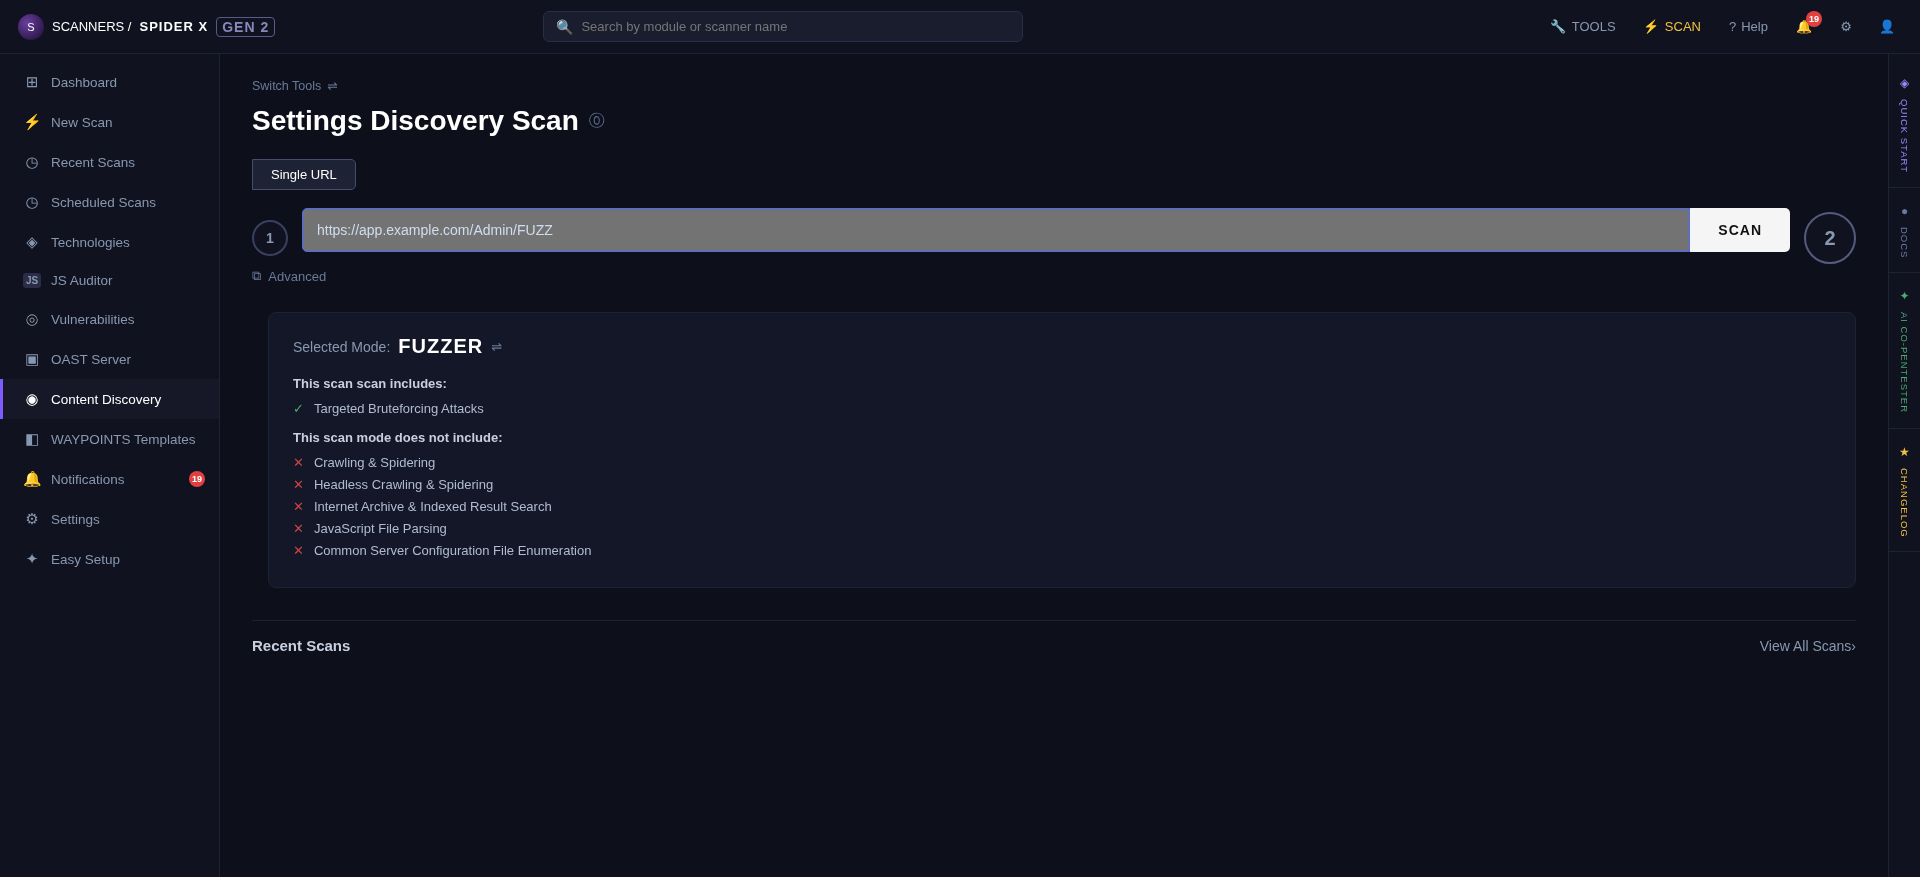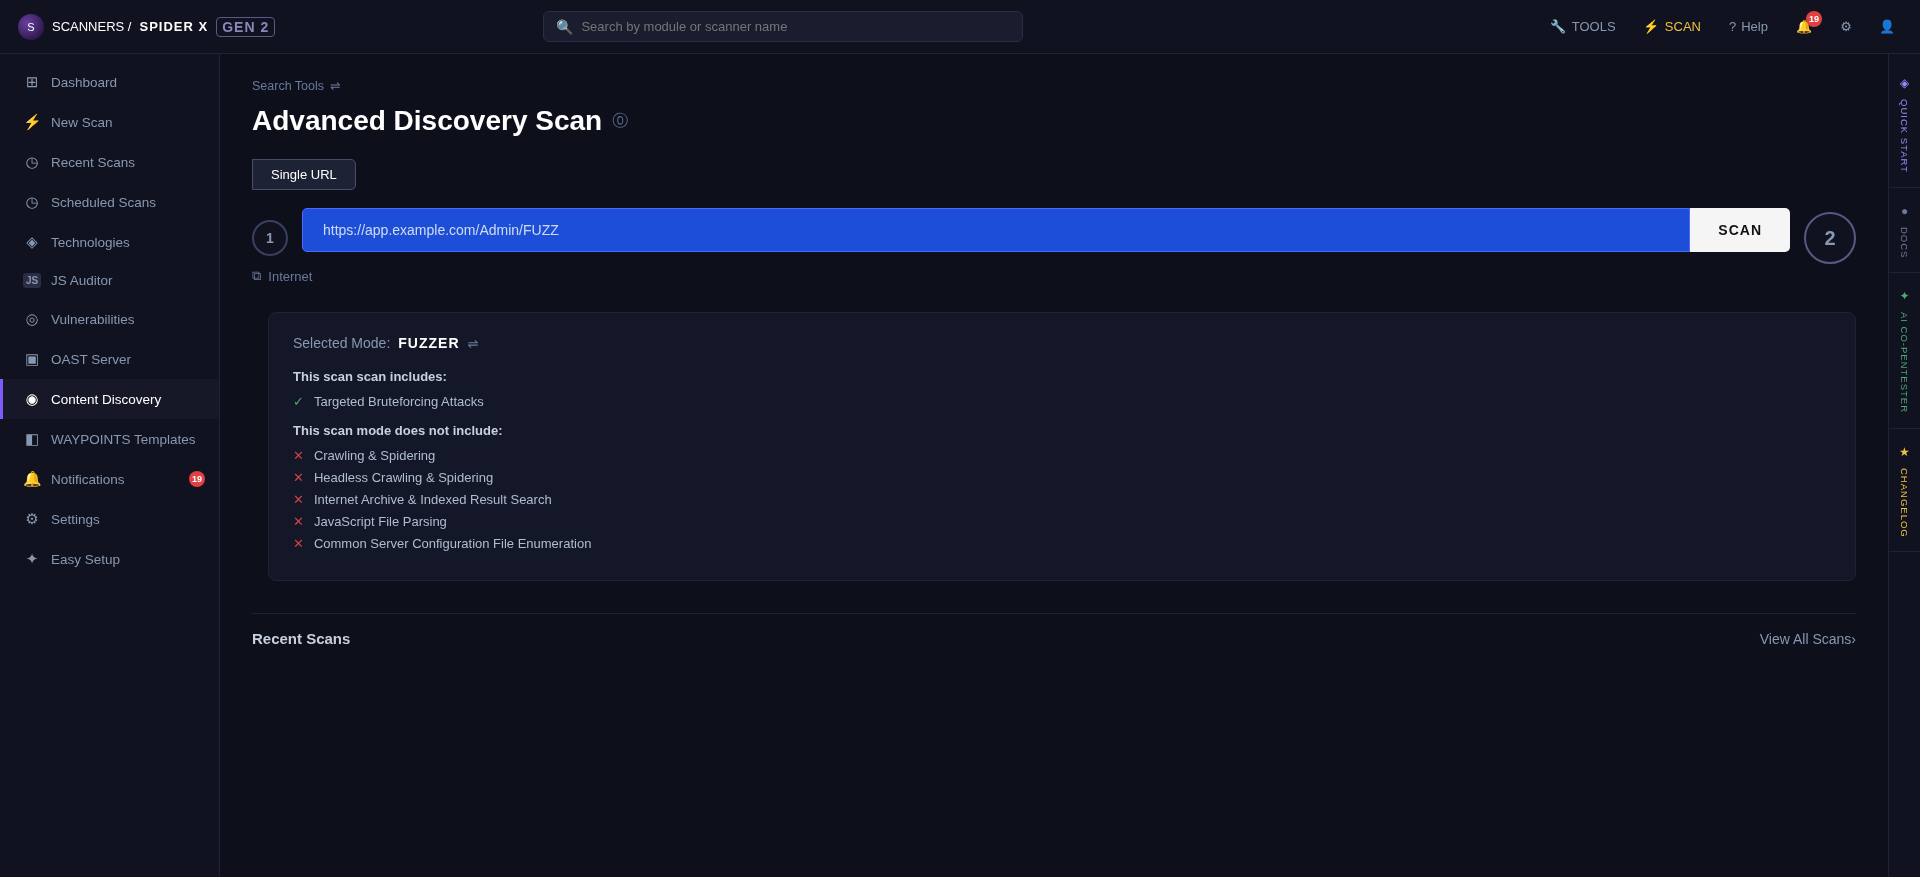--- a/index.html
+++ b/index.html
@@ -248,26 +248,26 @@
     
     .url-input-row {
       display: flex;
       align-items: stretch;
       gap: 0;
       position: relative;
       margin-bottom: 16px;
     }
     .url-input {
       flex: 1;
-      background: #1d4ed8;
+      background: #737373;
       border: 1.5px solid #4a6aff;
       border-radius: 5px 0 0 5px;
       color: #d0ddf0;
       font-size: 14px;
-      padding: 13px 20px;
+      padding: 13px 14px;
       outline: none;
     }
     .scan-btn-main {
       background: #f5f5f5;
       color: #111;
       border: none;
       padding: 0 28px;
       font-size: 14px;
       font-weight: 700;
       border-radius: 0 5px 5px 0;
@@ -296,21 +296,21 @@
     }
     .mode-row {
       display: flex;
       align-items: center;
       gap: 8px;
       margin-bottom: 18px;
     }
     .mode-label { color: #8898b0; font-size: 14px; }
     .mode-value {
       color: #fff;
-      font-size: 14px;
+      font-size: 20px;
       font-weight: 700;
       letter-spacing: 1px;
     }
     .mode-switch-icon { color: #6a7a9a; font-size: 13px; cursor: pointer; }
     .includes-label {
       font-size: 13px;
       font-weight: 600;
       color: #c8d0e0;
       margin-bottom: 10px;
     }
@@ -489,26 +489,26 @@
 
     <div class="sidebar-item">
       <span class="icon">✦</span>
       <span>Easy Setup</span>
     </div>
   </aside>
 
   <main class="main">
 
     <div class="switch-tools">
-      <span>Search Tools</span>
+      <span>Switch Tools</span>
       <span>⇌</span>
     </div>
 
     <div class="page-title-row">
-      <h1 class="page-title">Advanced Discovery Scan</h1>
+      <h1 class="page-title">Settings Discovery Scan</h1>
       <span class="title-help" title="Help">⓪</span>
     </div>
 
     <div class="tab-bar">
       <button class="tab-btn active">Single URL</button>
     </div>
 
     <div style="display:flex;align-items:center;gap:14px;position:relative;">
 
       <div class="step-circle">
@@ -520,21 +520,21 @@
         <button class="scan-btn-main">SCAN</button>
       </div>
 
       <div class="step-circle large">
         <span>2</span>
       </div>
     </div>
 
     <div class="advanced-row">
       <span>⧉</span>
-      <span>Internet</span>
+      <span>Advanced</span>
     </div>
 
     <div class="mode-section">
 
       <div class="mode-row">
         <span class="mode-label">Selected Mode:</span>
         <span class="mode-value">FUZZER</span>
         <span class="mode-switch-icon">⇌</span>
       </div>
 

